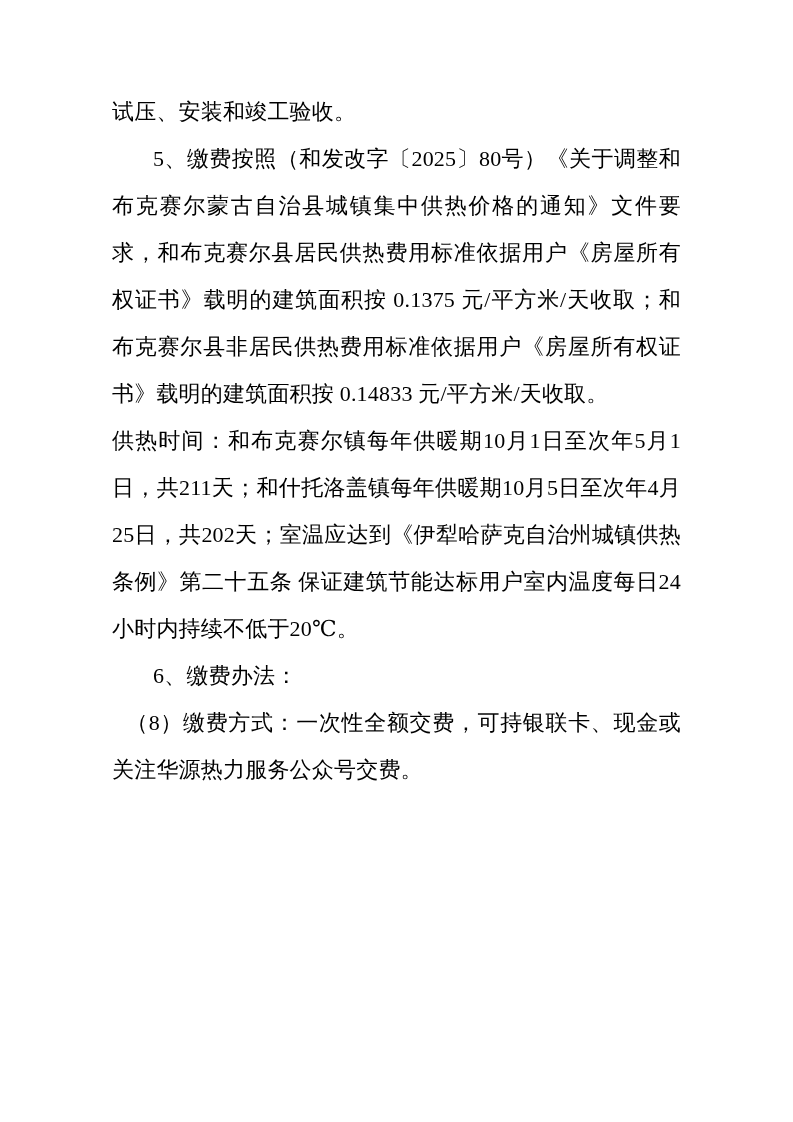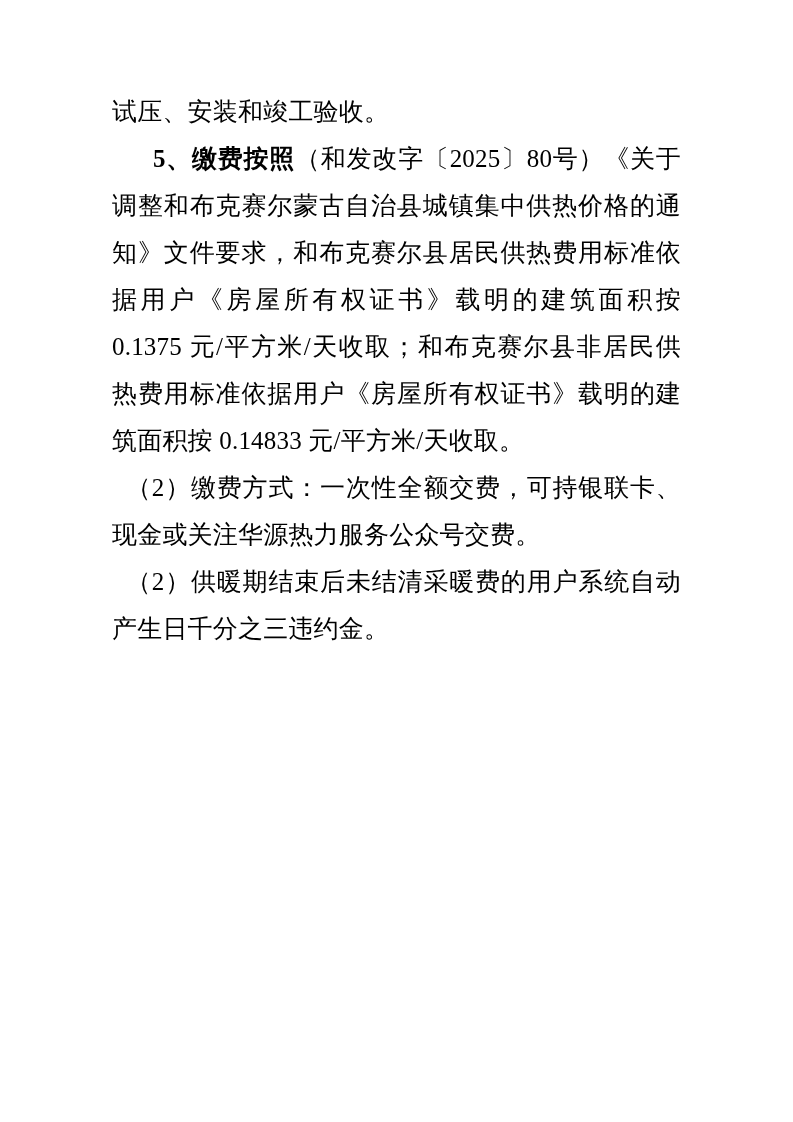--- a/index.html
+++ b/index.html
@@ -15,63 +15,66 @@
     overflow: hidden;
   }
   .page {
     position: relative;
     width: 793px;
     height: 1122px;
     box-sizing: border-box;
     padding: 88px 112px 0 112px;
   }
   .doc-body {
-    font-size: 25px;
+    font-size: 22px;
     line-height: 47px;
     letter-spacing: 0.2px;
     text-align: justify;
     text-justify: inter-ideograph;
   }
   p {
     margin: 0;
     padding: 0;
   }
   .para-indent {
     text-indent: 41px;
   }
   .para-indent-small {
     text-indent: 14px;
   }
   .para-flush {
     text-indent: 0;
   }
   .bold {
-    font-weight: bold;
+    font-weight: normal;
   }
 </style>
 </head>
 <body>
 
 <div class="page">
   <div class="doc-body">
 
     <p class="para-flush">
       <span>试压、安装和竣工验收。</span>
     </p>
 
     <p class="para-indent">
       <span class="bold">5、缴费按照</span><span>（和发改字〔2025〕80号）《关于调整和布克赛尔蒙古自治县城镇集中供热价格的通知》文件要求，和布克赛尔县居民供热费用标准依据用户《房屋所有权证书》载明的建筑面积按 0.1375 元/平方米/天收取；和布克赛尔县非居民供热费用标准依据用户《房屋所有权证书》载明的建筑面积按 0.14833 元/平方米/天收取。</span>
     </p>
 
+    <p class="para-flush">
+      <span>供热时间：和布克赛尔镇每年供暖期10月1日至次年5月1日，共211天；和什托洛盖镇每年供暖期10月5日至次年4月25日，共202天；室温应达到《伊犁哈萨克自治州城镇供热条例》第二十五条 保证建筑节能达标用户室内温度每日24小时内持续不低于20℃。</span>
+    </p>
 
-
-    <p class="para-indent-small">
-      <span>（2）缴费方式：一次性全额交费，可持银联卡、现金或关注华源热力服务公众号交费。</span>
+    <p class="para-indent">
+      <span class="bold">6、缴费办法</span><span class="bold">：</span>
     </p>
 
     <p class="para-indent-small">
-      <span>（2）供暖期结束后未结清采暖费的用户系统自动产生日千分之三违约金。</span>
+      <span>（8）缴费方式：一次性全额交费，可持银联卡、现金或关注华源热力服务公众号交费。</span>
     </p>
+
 
 
 
   </div>
 </div>
 
 </body></html>

